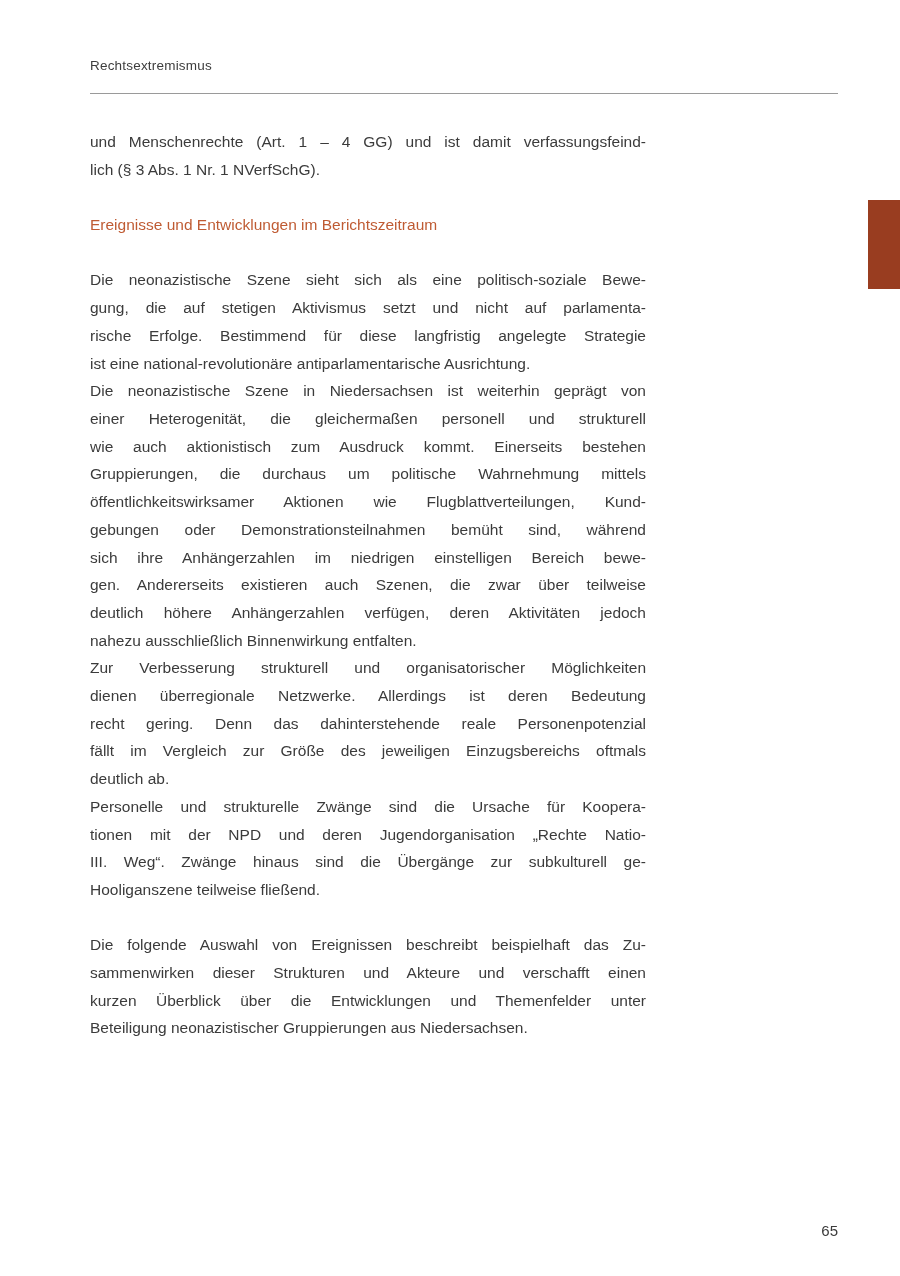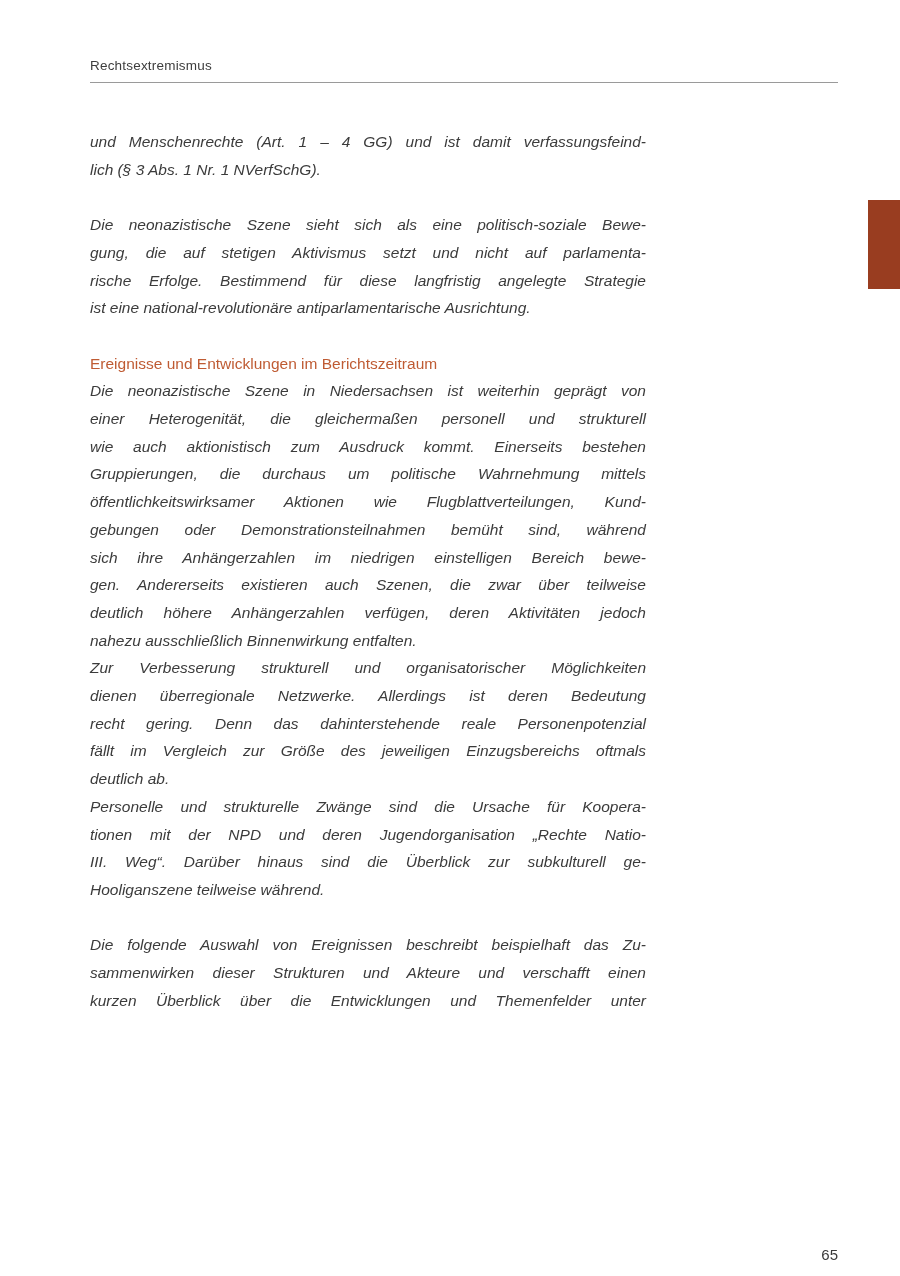--- a/index.html
+++ b/index.html
@@ -14,40 +14,39 @@
     background: #ffffff;
     font-family: "Liberation Sans", "DejaVu Sans", sans-serif;
     color: #3b3b3b;
     overflow: hidden;
   }
   .running-header {
     position: absolute;
     left: 90px;
     top: 58px;
     width: 748px;
-    padding-bottom: 9px;
+    padding-bottom: 20px;
     border-bottom: 1px solid #9a9a9a;
     font-size: 13.5px;
     letter-spacing: 0.2px;
     color: #3d3d3d;
   }
   .body-column {
     position: absolute;
     left: 90px;
     top: 128px;
     width: 556px;
     font-size: 15.5px;
     line-height: 27.7px;
   }
   .block { margin: 0; }
   .block.gap { margin-top: 27.7px; }
   .para .line {
     text-align: justify;
     text-align-last: justify;
-    font-style: italic;
   }
   .para .line.last {
     text-align-last: left;
   }
   .heading .line {
     text-align: left;
     color: var(--accent, #bf5b33);
   }
   .chapter-tab {
     position: absolute;
@@ -56,45 +55,44 @@
     width: 32px;
     height: 89px;
     background: var(--tab, #9a3c20);
   }
   .page-number {
     position: absolute;
     right: 62px;
     top: 1222px;
     font-size: 15px;
     color: #3b3b3b;
-    margin-top: 24px;
   }
 </style>
 </head>
 <body>
 
 <div class="page">
 
   <header class="running-header">
     <span>Rechtsextremismus</span>
   </header>
 
   <main class="body-column">
       <div class="block para">
         <div class="line">und Menschenrechte (Art. 1 – 4 GG) und ist damit verfassungsfeind-</div>
         <div class="line last">lich (§ 3 Abs. 1 Nr. 1 NVerfSchG).</div>
       </div>
+      <div class="block heading gap">
+        <div class="line last">Ereignisse und Entwicklungen im Berichtszeitraum</div>
+      </div>
       <div class="block para gap">
         <div class="line">Die neonazistische Szene sieht sich als eine politisch-soziale Bewe-</div>
         <div class="line">gung, die auf stetigen Aktivismus setzt und nicht auf parlamenta-</div>
         <div class="line">rische Erfolge. Bestimmend für diese langfristig angelegte Strategie</div>
         <div class="line last">ist eine national-revolutionäre antiparlamentarische Ausrichtung.</div>
-      </div>
-      <div class="block heading gap">
-        <div class="line last">Ereignisse und Entwicklungen im Berichtszeitraum</div>
       </div>
       <div class="block para">
         <div class="line">Die neonazistische Szene in Niedersachsen ist weiterhin geprägt von</div>
         <div class="line">einer Heterogenität, die gleichermaßen personell und strukturell</div>
         <div class="line">wie auch aktionistisch zum Ausdruck kommt. Einerseits bestehen</div>
         <div class="line">Gruppierungen, die durchaus um politische Wahrnehmung mittels</div>
         <div class="line">öffentlichkeitswirksamer Aktionen wie Flugblattverteilungen, Kund-</div>
         <div class="line">gebungen oder Demonstrationsteilnahmen bemüht sind, während</div>
         <div class="line">sich ihre Anhängerzahlen im niedrigen einstelligen Bereich bewe-</div>
         <div class="line">gen. Andererseits existieren auch Szenen, die zwar über teilweise</div>
@@ -104,27 +102,28 @@
       <div class="block para">
         <div class="line">Zur Verbesserung strukturell und organisatorischer Möglichkeiten</div>
         <div class="line">dienen überregionale Netzwerke. Allerdings ist deren Bedeutung</div>
         <div class="line">recht gering. Denn das dahinterstehende reale Personenpotenzial</div>
         <div class="line">fällt im Vergleich zur Größe des jeweiligen Einzugsbereichs oftmals</div>
         <div class="line last">deutlich ab.</div>
       </div>
       <div class="block para">
         <div class="line">Personelle und strukturelle Zwänge sind die Ursache für Koopera-</div>
         <div class="line">tionen mit der NPD und deren Jugendorganisation „Rechte Natio-</div>
-        <div class="line">III. Weg“. Darüber hinaus sind die Überblick zur subkulturell ge-</div>
-        <div class="line last">Hooliganszene teilweise während.</div>
+        <div class="line">III. Weg“. Zwänge hinaus sind die Übergänge zur subkulturell ge-</div>
+        <div class="line last">Hooliganszene teilweise fließend.</div>
       </div>
       <div class="block para gap">
         <div class="line">Die folgende Auswahl von Ereignissen beschreibt beispielhaft das Zu-</div>
         <div class="line">sammenwirken dieser Strukturen und Akteure und verschafft einen</div>
         <div class="line">kurzen Überblick über die Entwicklungen und Themenfelder unter</div>
+        <div class="line last">Beteiligung neonazistischer Gruppierungen aus Niedersachsen.</div>
       </div>
     </main>
 
   <div class="chapter-tab"></div>
 
   <footer class="page-number">65</footer>
 
 </div>
 
 </body></html>

